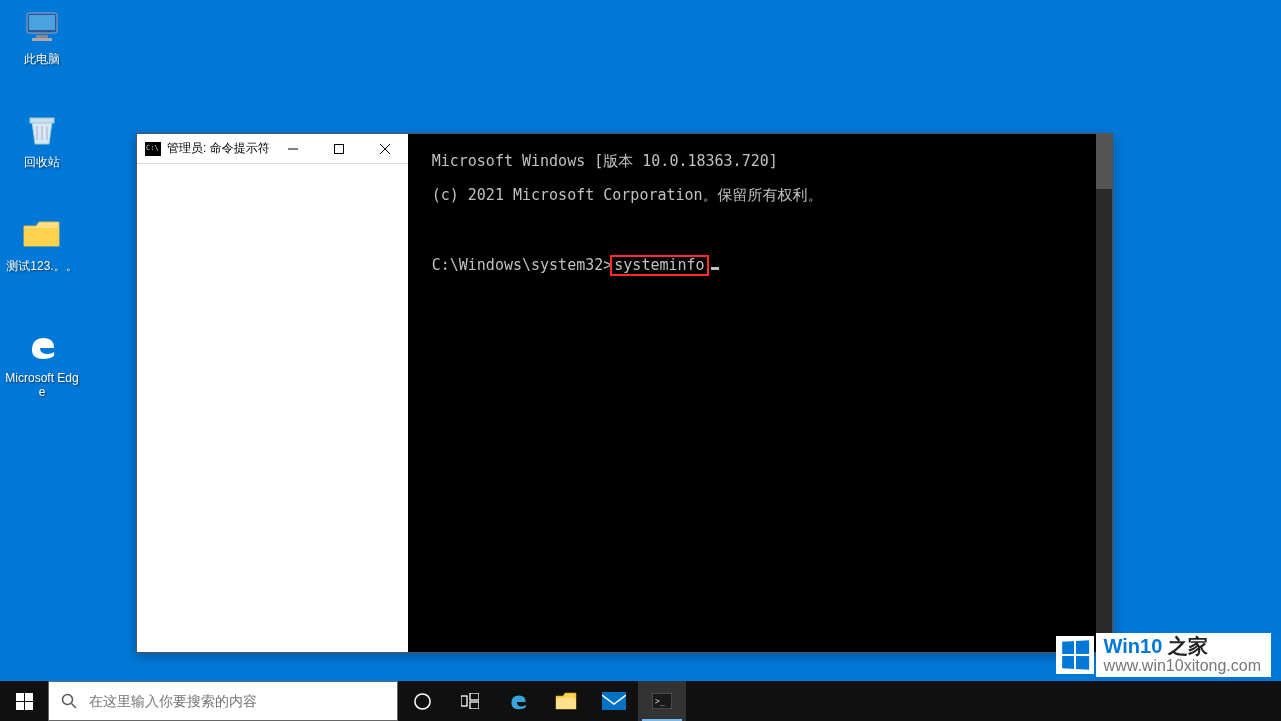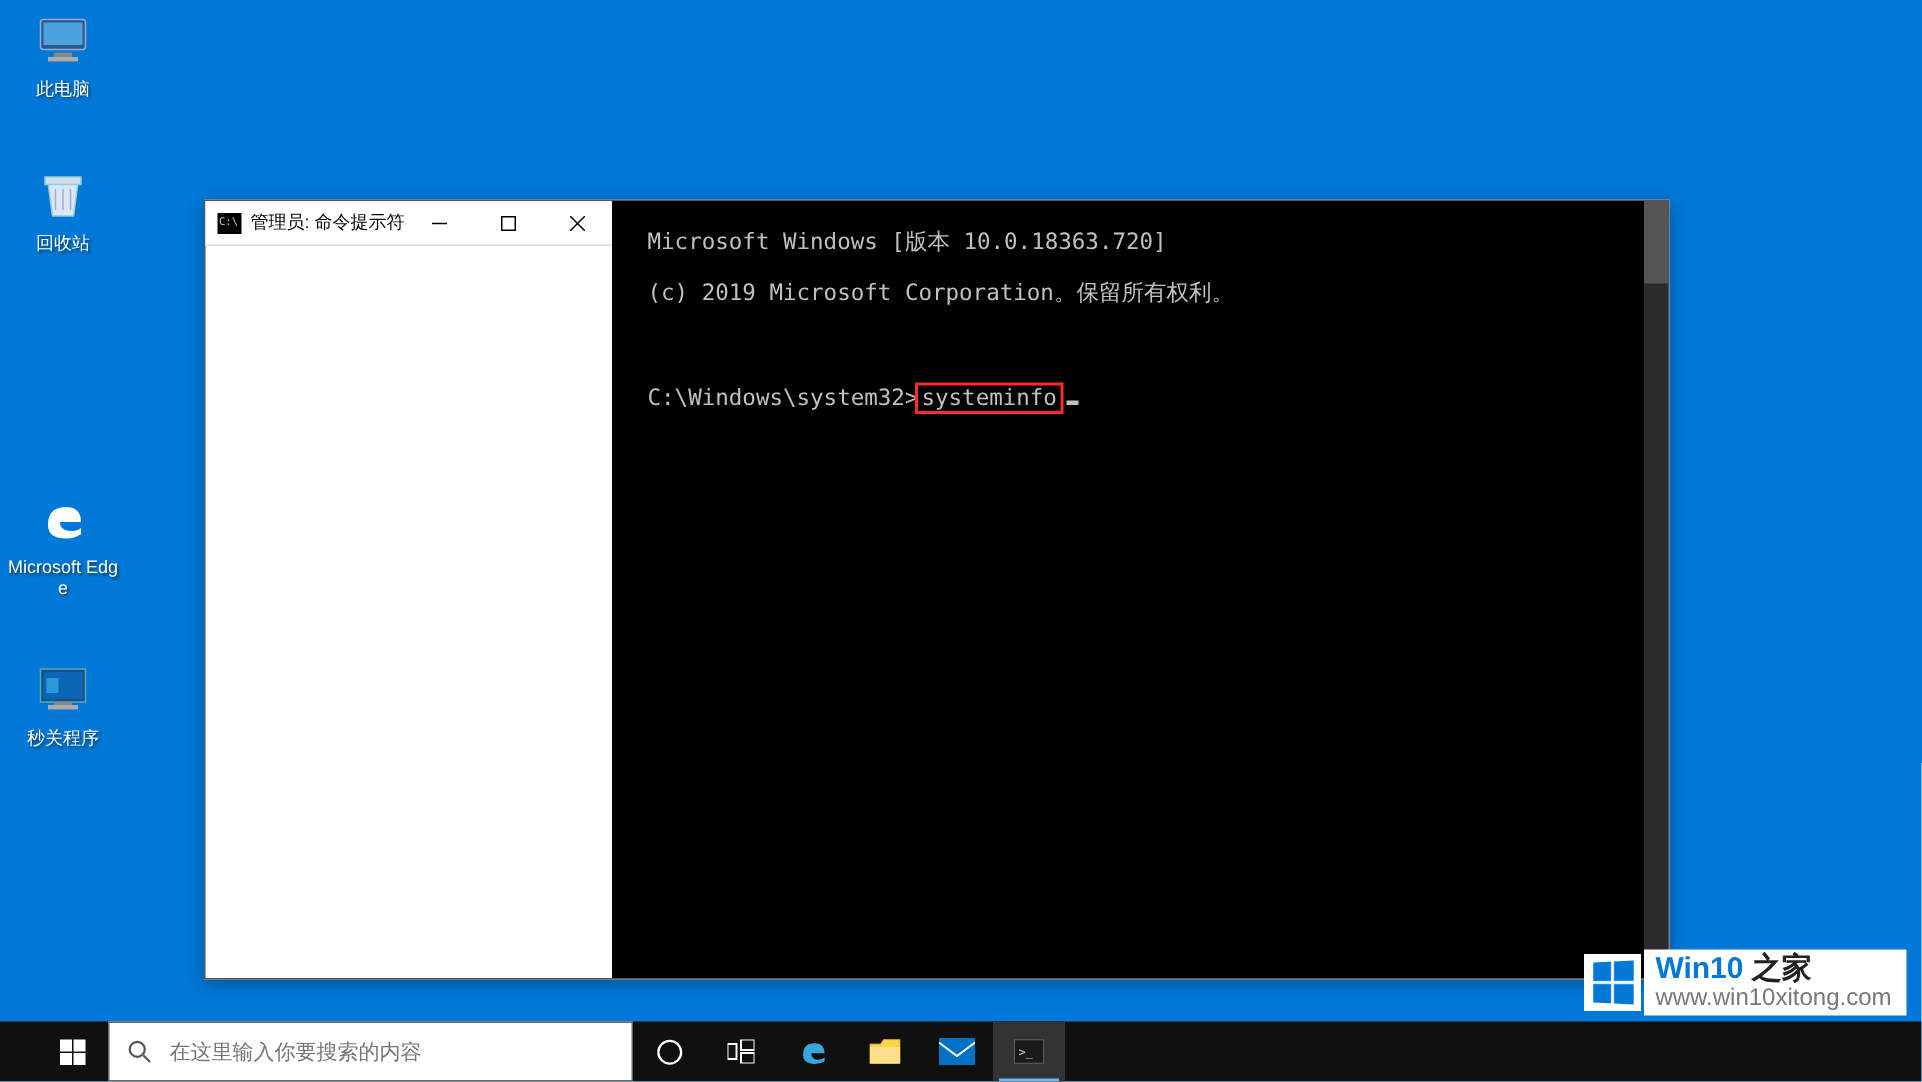--- a/index.html
+++ b/index.html
@@ -79,21 +79,21 @@
 .cursor-blk {
   display: inline-block; width: 8px; height: 3px;
   background: #c0c0c0; vertical-align: baseline;
   margin-left: 2px;
 }
 
 
 .taskbar {
   position: absolute; bottom: 0; left: 0;
   width: 100%; height: 40px; background: #101010;
-  display: flex; align-items: stretch; padding-left: 24px;
+  display: flex; align-items: stretch;
 }
 .start-btn {
   width: 48px; display: flex; align-items: center; justify-content: center;
   cursor: pointer;
 }
 .win-logo {
   width: 17px; height: 17px;
   display: grid; grid-template-columns: 1fr 1fr; grid-template-rows: 1fr 1fr;
   gap: 1px;
 }
@@ -166,43 +166,40 @@
     <div class="icon-img">
       <svg width="40" height="40" viewBox="0 0 40 40">
           <path d="M10 12 L30 12 L27 34 L13 34 Z" fill="#d7e8f7" stroke="#9cc"></path>
           <rect x="8" y="8" width="24" height="5" fill="#cde" stroke="#9cc"></rect>
           <path d="M15 16 L15 30 M20 16 L20 30 M25 16 L25 30" stroke="#aac" stroke-width="1"></path>
         </svg>
     </div>
     <div class="label">回收站</div>
   </div>
 
+  <div class="dicon" style="left:5px; top:213px">
+    <div class="icon-img">
+      <svg width="42" height="40" viewBox="0 0 42 40">
+          <path d="M3 12 L15 12 L18 8 L38 8 L38 32 L3 32 Z" fill="#ffe08a" stroke="#e0b84a"></path>
+          <path d="M3 14 L38 14 L38 32 L3 32 Z" fill="#ffd24d"></path>
+        </svg>
+    </div>
+    <div class="label">测试123.。。</div>
+  </div>
 
   <div class="dicon" style="left:5px; top:325px">
     <div class="icon-img">
       <svg width="40" height="40" viewBox="0 0 40 40">
           <rect x="3" y="3" width="34" height="34" fill="#0078d7"></rect>
           <path d="M10 24 Q10 12 22 12 Q32 12 32 22 L18 22 Q18 28 26 28 Q30 28 32 26 L32 30 Q28 33 22 33 Q10 33 10 24 Z" fill="#fff"></path>
         </svg>
     </div>
     <div class="label">Microsoft Edge</div>
   </div>
 
-  <div class="dicon" style="left:5px; top:439px">
-    <div class="icon-img">
-      <svg width="40" height="40" viewBox="0 0 40 40">
-          <rect x="5" y="6" width="30" height="22" fill="#1a4e8a" stroke="#5aa"></rect>
-          <rect x="7" y="8" width="26" height="18" fill="#0b66b8"></rect>
-          <rect x="9" y="12" width="8" height="10" fill="#2b9bd8"></rect>
-          <rect x="14" y="28" width="12" height="2" fill="#888"></rect>
-          <rect x="10" y="30" width="20" height="3" fill="#aaa"></rect>
-        </svg>
-    </div>
-    <div class="label">秒关程序</div>
-  </div>
 
 
   <div class="cmd-window">
     <div class="titlebar">
       <span class="app-icon"></span>
       <span class="title">管理员: 命令提示符</span>
       <span class="spacer"></span>
       <div class="win-btn">
         <svg width="10" height="10" viewBox="0 0 10 10">
             <line x1="0" y1="5" x2="10" y2="5" stroke="#000" stroke-width="1"></line>
@@ -215,21 +212,21 @@
       </div>
       <div class="win-btn close">
         <svg width="10" height="10" viewBox="0 0 10 10">
             <line x1="0" y1="0" x2="10" y2="10" stroke="#000" stroke-width="1"></line>
             <line x1="10" y1="0" x2="0" y2="10" stroke="#000" stroke-width="1"></line>
           </svg>
       </div>
     </div>
     <div class="cmd-body">
 <span class="cmd-line">Microsoft Windows [版本 10.0.18363.720]</span>
-<span class="cmd-line">(c) 2019 Microsoft Corporation。保留所有权利。</span>
+<span class="cmd-line">(c) 2021 Microsoft Corporation。保留所有权利。</span>
 <span class="cmd-line"> </span>
 <span class="cmd-line"><span>C:\Windows\system32&gt;</span><span class="highlight-box">systeminfo</span><span class="cursor-blk"></span></span>
       <div class="scroll">
         <div class="thumb"></div>
       </div>
     </div>
   </div>
 
   <div class="watermark">
     <div class="wlogo">

